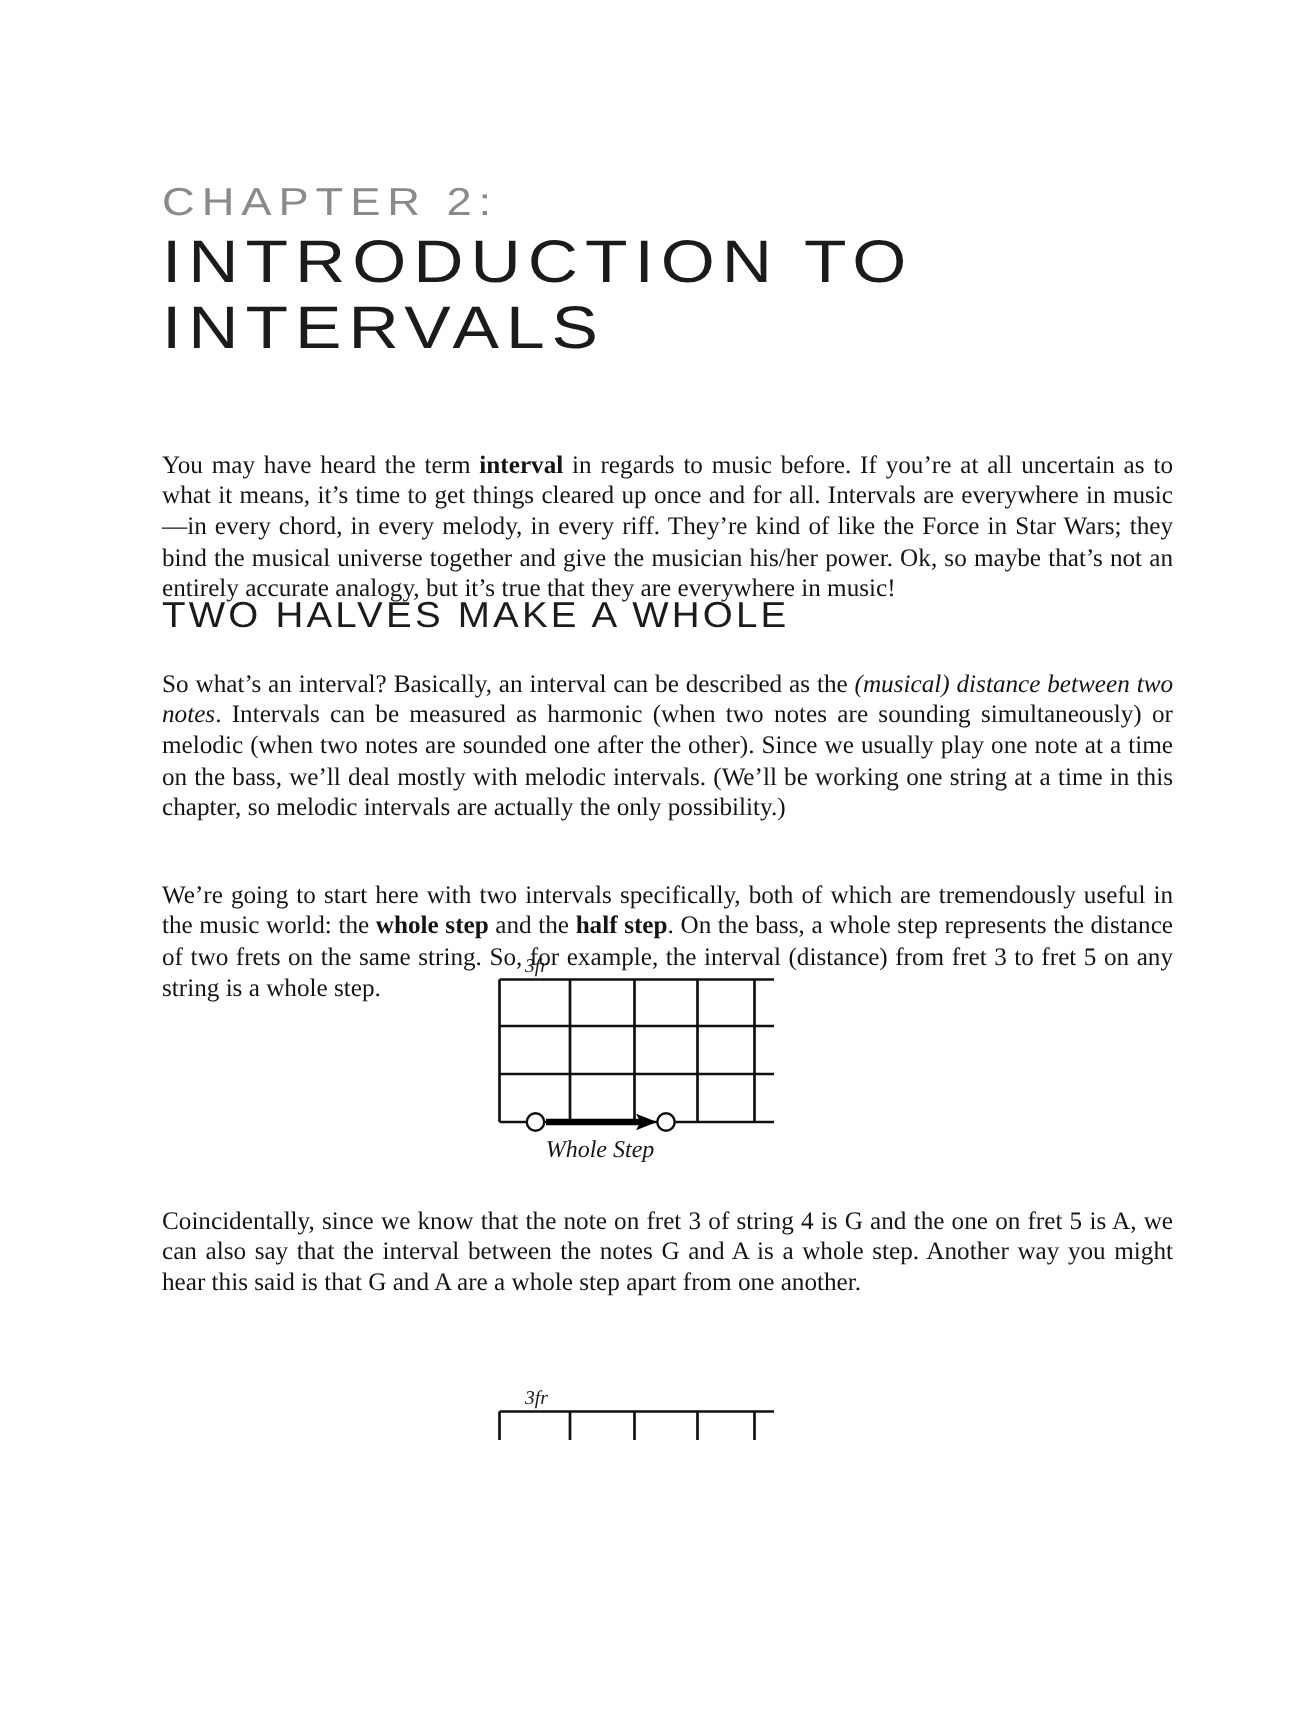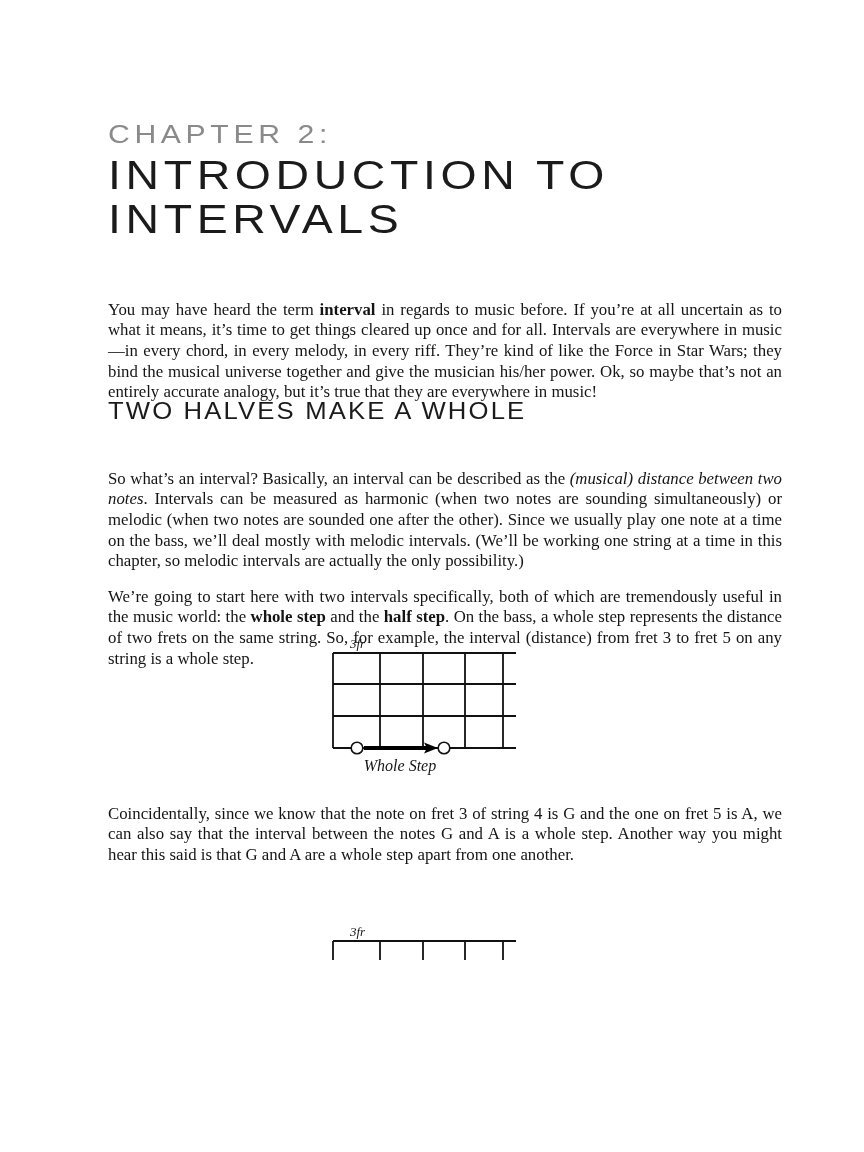--- a/index.html
+++ b/index.html
@@ -44,21 +44,21 @@
   
   .para{
     position:absolute;left:108px;width:674px;
     font-size:16.8px;line-height:20.6px;
     text-align:justify;
     color:#141414;
   }
   .para b{font-weight:bold;}
   .para i{font-style:italic;}
   .p1{top:283px;}
-  .p2{top:452px;}
+  .p2{top:429px;}
   .p3{top:570px;}
   .p4{top:787px;}
   .p5{top:871px;}
   
   .fig{position:absolute;left:330px;width:200px;height:150px;}
   .fig1{top:631px;}
   .fig2{top:919px;}
   
   .page-number{
     position:absolute;top:1085px;right:83px;

